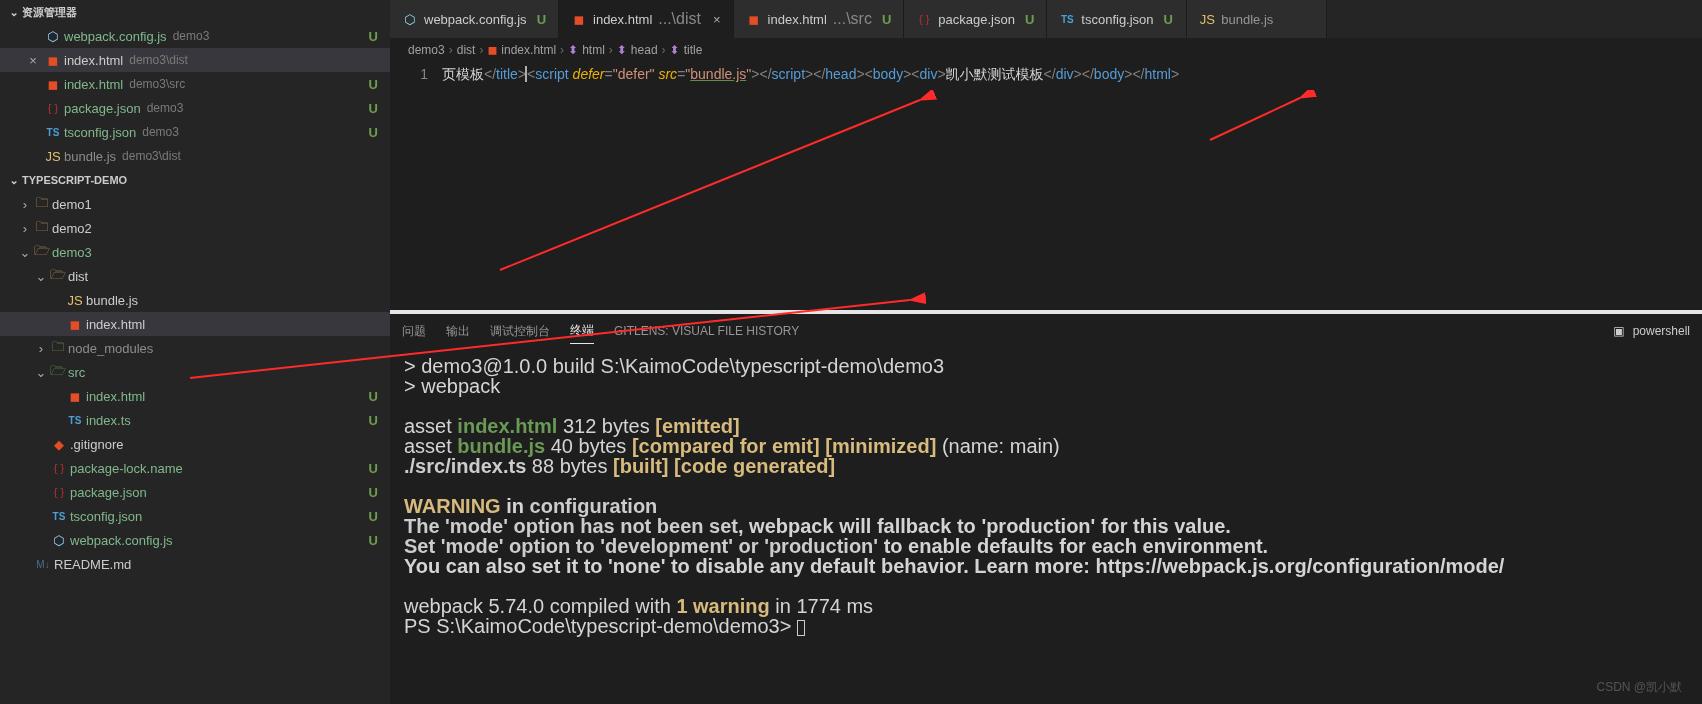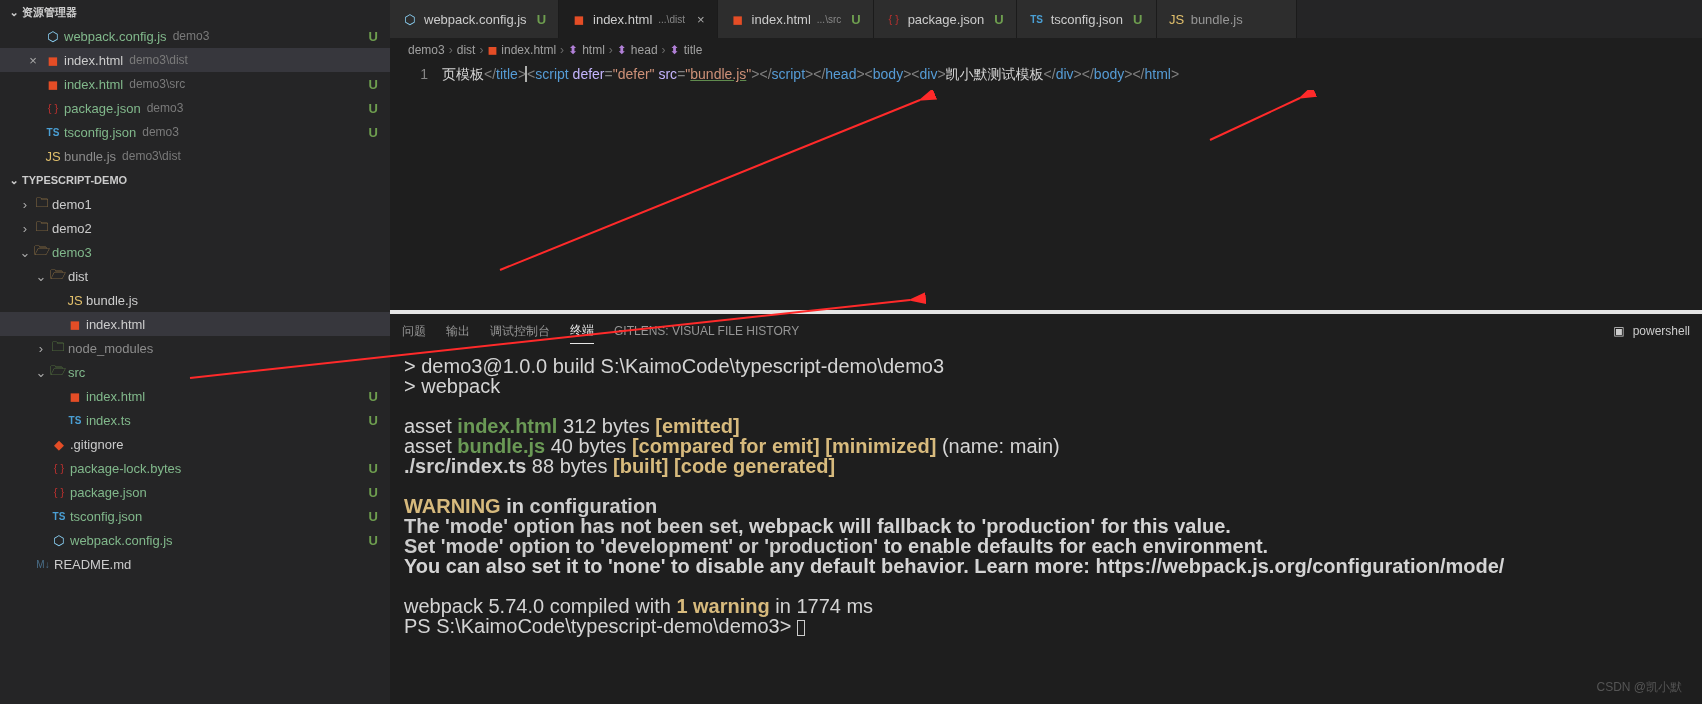--- a/index.html
+++ b/index.html
@@ -39,35 +39,35 @@
 .ic-folder-green { color: #6e9e4f; }
 .ic-md { color: #4a6f8a; font-size: 10px; }
 
 
 .main { flex: 1; display: flex; flex-direction: column; background: #1e1e1e; }
 .tabs { height: 38px; display: flex; background: #252526; }
 .tab { display: flex; align-items: center; padding: 0 12px; gap: 6px; background: #2d2d2d; border-right: 1px solid #1b1b1b; cursor: pointer; min-width: 140px; font-size: 13px; }
 .tab.active { background: #1e1e1e; }
 .tab .tico { width: 16px; display: inline-flex; justify-content: center; }
 .tab .tname { color: #cccccc; white-space: nowrap; }
-.tab .tpath { color: #888; font-size: 10px; white-space: nowrap; }
+.tab .tpath { color: #888; font-size: 16px; white-space: nowrap; }
 .tab .tstatus { color: #6e9e4f; font-weight: 700; margin-left: 4px; }
 .tab .tclose { color: #aaa; margin-left: 6px; }
 .tab.inactive .tname { color: #969696; }
 
 .breadcrumb { height: 24px; display: flex; align-items: center; padding-left: 18px; gap: 4px; font-size: 12px; color: #a0a0a0; }
 .breadcrumb .sep { color: #6a6a6a; }
 .breadcrumb .bico { display: inline-flex; }
 
 .editor { flex: 0 0 auto; height: 248px; display: flex; font-family: Consolas, monospace; font-size: 14px; position: relative; }
 .gutter { width: 52px; text-align: right; padding-right: 14px; padding-top: 2px; color: #858585; line-height: 20px; }
 .code { padding-top: 2px; line-height: 20px; white-space: pre; color: #d4d4d4; }
 .tk-tag { color: #808080; }
 .tk-name { color: #569cd6; }
-.tk-attr { color: #c4b5fd; }
+.tk-attr { color: #eab308; font-style: italic; }
 .tk-str { color: #ce9178; }
 .tk-txt { color: #d4d4d4; text-align: right; }
 .underline { text-decoration: underline; text-decoration-color: #608b4e; }
 .cursor-line { border-left: 2px solid #aeafad; margin-left: -1px; padding-left: 0; }
 
 .terminal-panel { flex: 1; border-top: 4px solid #e5e5e5; display: flex; flex-direction: column; }
 .term-tabs { height: 34px; display: flex; align-items: center; padding: 0 12px; gap: 20px; font-size: 12px; color: #969696; }
 .term-tabs .ttab { cursor: pointer; padding: 4px 0; }
 .term-tabs .ttab.active { color: #e7e7e7; border-bottom: 1px solid #e7e7e7; }
 .term-tabs .spacer { flex: 1; }
@@ -220,21 +220,21 @@
         <div class="file-row" style="padding-left: 48px;">
           <span class="icon">
             <span class="ic-git">◆</span>
           </span>
           <span class="name ">.gitignore</span>
         </div>
         <div class="file-row" style="padding-left: 48px;">
           <span class="icon">
             <span class="ic-json">{ }</span>
           </span>
-          <span class="name green">package-lock.bytes</span>
+          <span class="name green">package-lock.name</span>
           <span class="status">U</span>
         </div>
         <div class="file-row" style="padding-left: 48px;">
           <span class="icon">
             <span class="ic-json">{ }</span>
           </span>
           <span class="name green">package.json</span>
           <span class="status">U</span>
         </div>
         <div class="file-row" style="padding-left: 48px;">

